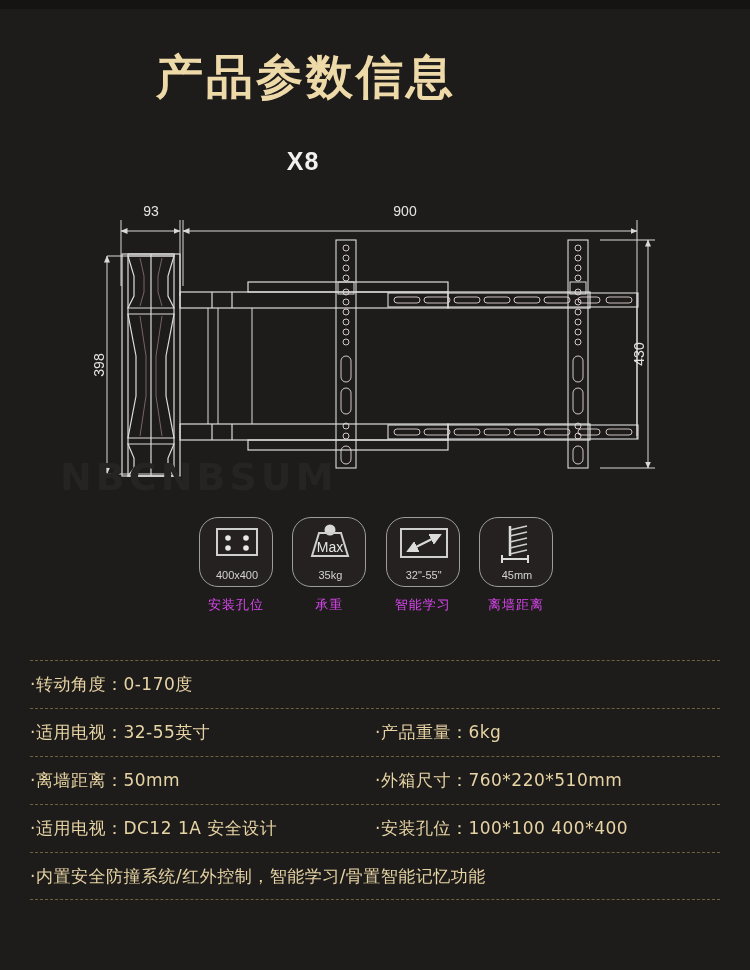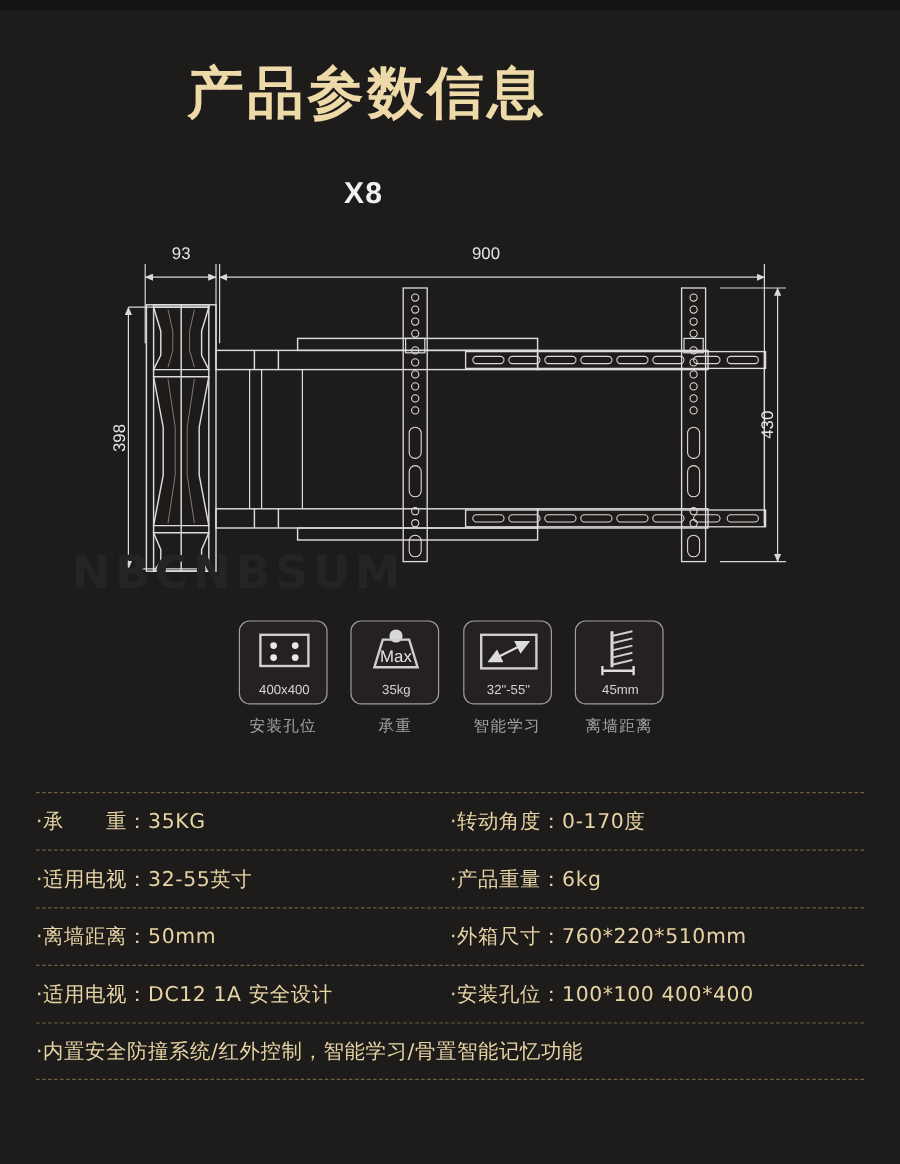--- a/index.html
+++ b/index.html
@@ -81,42 +81,42 @@
     width: 360px; height: 110px;
     display: flex;
     justify-content: space-between;
   }
   .feature { width: 80px; text-align: center; }
 
   .feature-card {
     width: 74px; height: 70px;
     margin: 0 auto;
     border: 1.6px solid #9d9d9d;
-    border-radius: 9px;
+    border-radius: 19px;
     background: #242120;
     position: relative;
   }
   .feature-glyph {
     position: absolute;
     left: 0; top: 5px;
     width: 74px; height: 40px;
   }
   .feature-value {
     position: absolute;
     left: 0; bottom: 5px;
     width: 74px;
     text-align: center;
     font-size: 11px;
     color: #d2d2d2;
     letter-spacing: 0px;
   }
   .feature-caption {
     margin-top: 9px;
     font-size: 13px;
-    color: #a3a3a3;
+    color: #d946ef;
     letter-spacing: 1px;
     font-family: Liberation Serif, serif;
   }
 
   
   .specs {
     position: absolute;
     left: 30px; top: 660px;
     width: 690px;
   }
@@ -378,21 +378,20 @@
         <div class="feature-value">45mm</div>
       </div>
       <div class="feature-caption">离墙距离</div>
     </div>
 
   </div>
 
   <div class="specs">
 
     <div class="spec-row">
-      <div class="spec-cell">·承　　重：35KG</div>
       <div class="spec-cell">·转动角度：0-170度</div>
     </div>
 
     <div class="spec-row">
       <div class="spec-cell">·适用电视：32-55英寸</div>
       <div class="spec-cell">·产品重量：6kg</div>
     </div>
 
     <div class="spec-row">
       <div class="spec-cell">·离墙距离：50mm</div>

